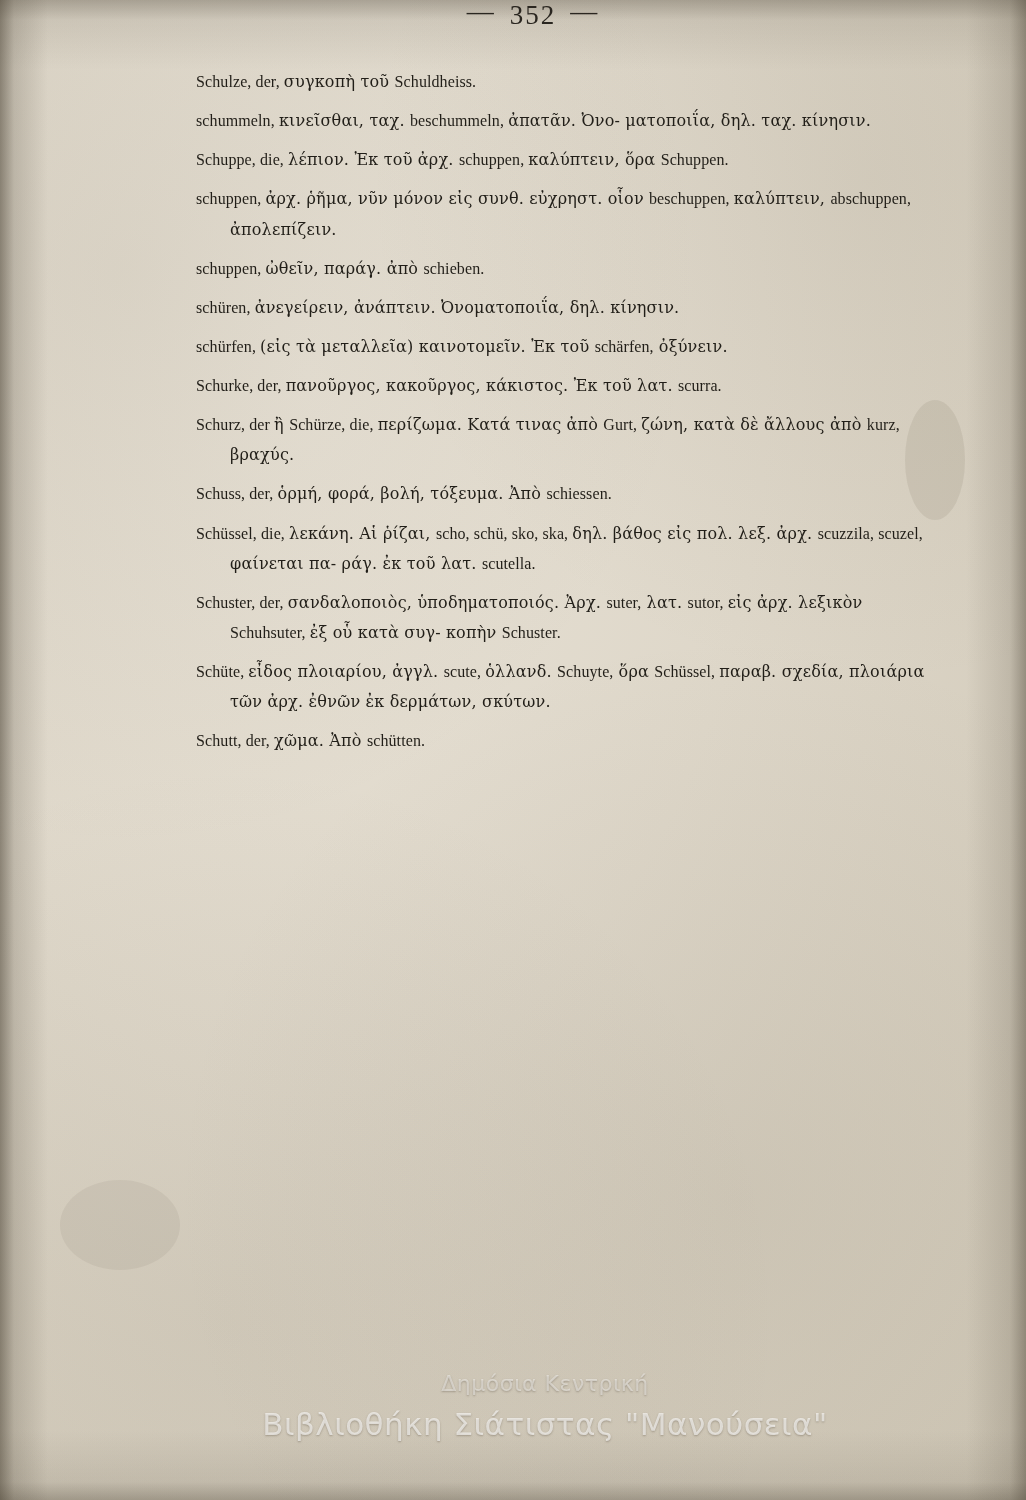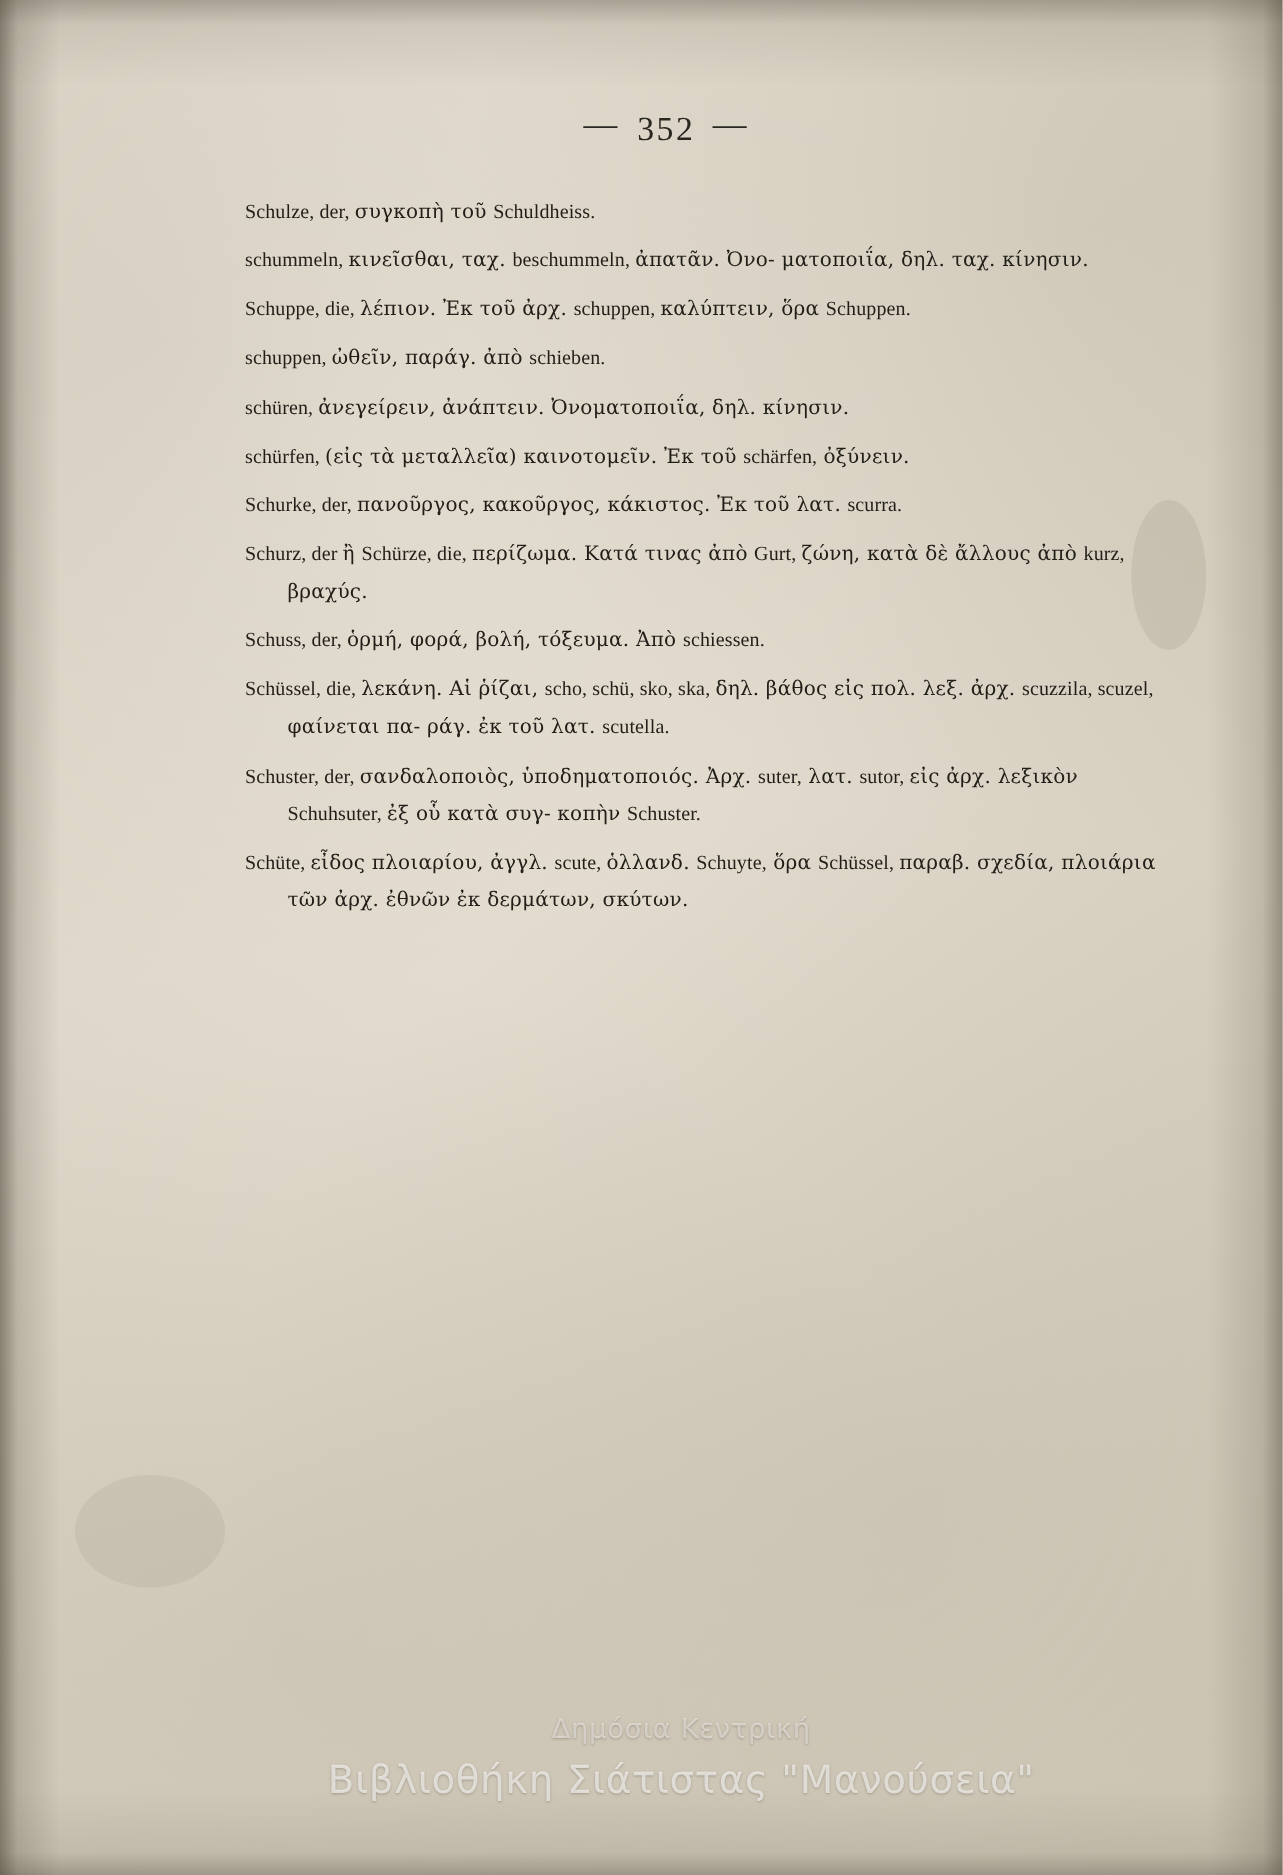--- a/index.html
+++ b/index.html
@@ -50,21 +50,20 @@
   .content {
     position: relative;
     z-index: 3;
   }
 
   .page-number {
     text-align: center;
     font-size: 27px;
     letter-spacing: 2px;
     color: #2a2620;
-    padding-top: 88px;
     font-family: "Liberation Serif", serif;
     margin-left: 40px;
   }
   .page-number .dash {
     display: inline-block;
     padding: 0 14px;
     position: relative;
     top: -4px;
   }
 
@@ -139,29 +138,31 @@
   <div class="content">
 
     <div class="page-number">
       <span class="dash">—</span><span>352</span><span class="dash">—</span>
     </div>
 
     <div class="entries" id="entries">
         <div class="entry"><span class="lat hw">Schulze, der, </span><span class="gr">συγκοπὴ τοῦ </span><span class="lat hw">Schuldheiss.</span></div>
         <div class="entry"><span class="lat hw">schummeln, </span><span class="gr">κινεῖσθαι, ταχ. </span><span class="lat hw">beschummeln, </span><span class="gr">ἀπατᾶν. Ὀνο-</span> <span class="gr">ματοποιΐα, δηλ. ταχ. κίνησιν.</span></div>
         <div class="entry"><span class="lat hw">Schuppe, die, </span><span class="gr">λέπιον. Ἐκ τοῦ ἀρχ. </span><span class="lat hw">schuppen, </span><span class="gr">καλύπτειν,</span> <span class="gr">ὅρα </span><span class="lat hw">Schuppen.</span></div>
+        <div class="entry"><span class="lat hw">schuppen, </span><span class="gr">ἀρχ. ῥῆμα, νῦν μόνον εἰς συνθ. εὐχρηστ. οἷον</span> <span class="lat hw">beschuppen, </span><span class="gr">καλύπτειν, </span><span class="lat hw">abschuppen, </span><span class="gr">ἀπολεπίζειν.</span></div>
         <div class="entry"><span class="lat hw">schuppen, </span><span class="gr">ὠθεῖν, παράγ. ἀπὸ </span><span class="lat hw">schieben.</span></div>
         <div class="entry"><span class="lat hw">schüren, </span><span class="gr">ἀνεγείρειν, ἀνάπτειν. Ὀνοματοποιΐα, δηλ. κίνησιν.</span></div>
         <div class="entry"><span class="lat hw">schürfen, </span><span class="gr">(εἰς τὰ μεταλλεῖα) καινοτομεῖν. Ἐκ τοῦ </span><span class="lat hw">schärfen,</span> <span class="gr">ὀξύνειν.</span></div>
         <div class="entry"><span class="lat hw">Schurke, der, </span><span class="gr">πανοῦργος, κακοῦργος, κάκιστος. Ἐκ τοῦ λατ.</span> <span class="lat hw">scurra.</span></div>
         <div class="entry"><span class="lat hw">Schurz, der </span><span class="gr">ἢ </span><span class="lat hw">Schürze, die, </span><span class="gr">περίζωμα. Κατά τινας ἀπὸ</span> <span class="lat hw">Gurt, </span><span class="gr">ζώνη, κατὰ δὲ ἄλλους ἀπὸ </span><span class="lat hw">kurz, </span><span class="gr">βραχύς.</span></div>
         <div class="entry"><span class="lat hw">Schuss, der, </span><span class="gr">ὁρμή, φορά, βολή, τόξευμα. Ἀπὸ </span><span class="lat hw">schiessen.</span></div>
         <div class="entry"><span class="lat hw">Schüssel, die, </span><span class="gr">λεκάνη. Αἱ ῥίζαι, </span><span class="lat hw">scho, schü, sko, ska, </span><span class="gr">δηλ.</span> <span class="gr">βάθος εἰς πολ. λεξ. ἀρχ. </span><span class="lat hw">scuzzila, scuzel, </span><span class="gr">φαίνεται πα-</span> <span class="gr">ράγ. ἐκ τοῦ λατ. </span><span class="lat hw">scutella.</span></div>
         <div class="entry"><span class="lat hw">Schuster, der, </span><span class="gr">σανδαλοποιὸς, ὑποδηματοποιός. Ἀρχ. </span><span class="lat hw">suter,</span> <span class="gr">λατ. </span><span class="lat hw">sutor, </span><span class="gr">εἰς ἀρχ. λεξικὸν </span><span class="lat hw">Schuhsuter, </span><span class="gr">ἐξ οὗ κατὰ συγ-</span> <span class="gr">κοπὴν </span><span class="lat hw">Schuster.</span></div>
         <div class="entry"><span class="lat hw">Schüte, </span><span class="gr">εἶδος πλοιαρίου, ἀγγλ. </span><span class="lat hw">scute, </span><span class="gr">ὁλλανδ. </span><span class="lat hw">Schuyte,</span> <span class="gr">ὅρα </span><span class="lat hw">Schüssel, </span><span class="gr">παραβ. σχεδία, πλοιάρια τῶν ἀρχ. ἐθνῶν</span> <span class="gr">ἐκ δερμάτων, σκύτων.</span></div>
+        <div class="entry"><span class="lat hw">Schutt, der, </span><span class="gr">χῶμα. Ἀπὸ </span><span class="lat hw">schütten.</span></div>
       </div>
 
   </div>
 
   <div class="watermark w-sub">Δημόσια Κεντρική</div>
   <div class="watermark w-main">Βιβλιοθήκη Σιάτιστας "Μανούσεια"</div>
 
 </div>
 
 </body></html>

